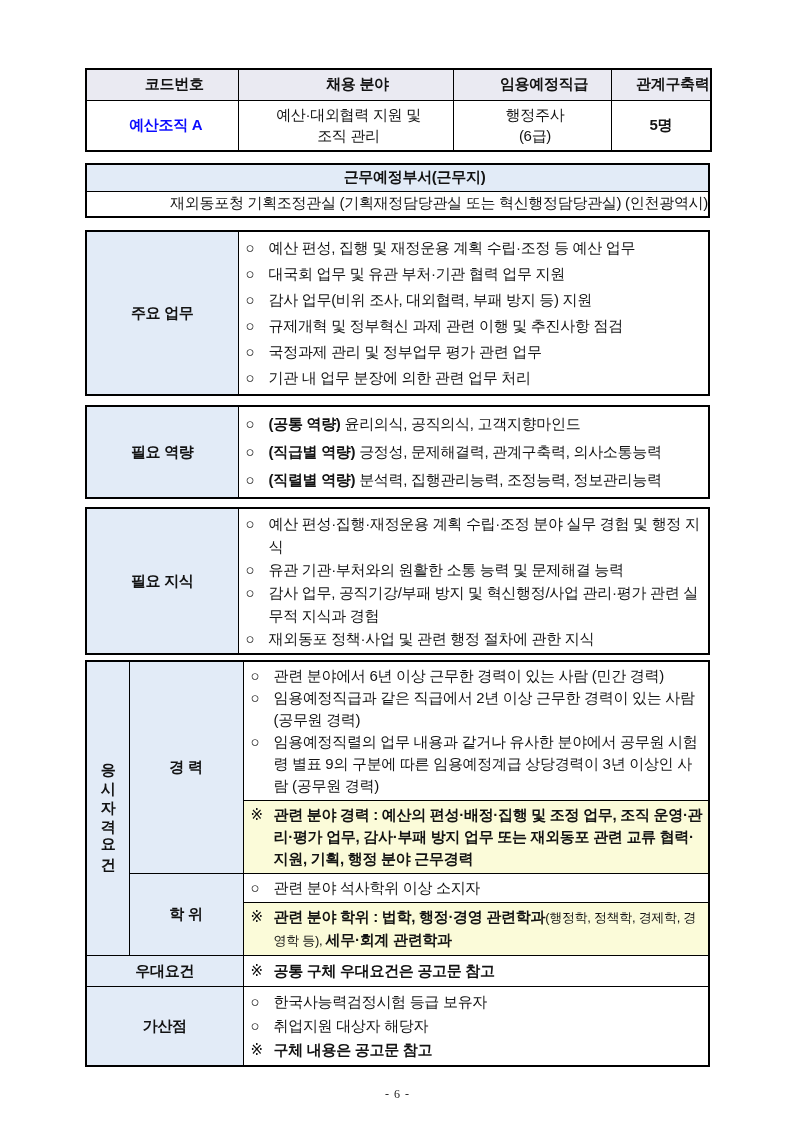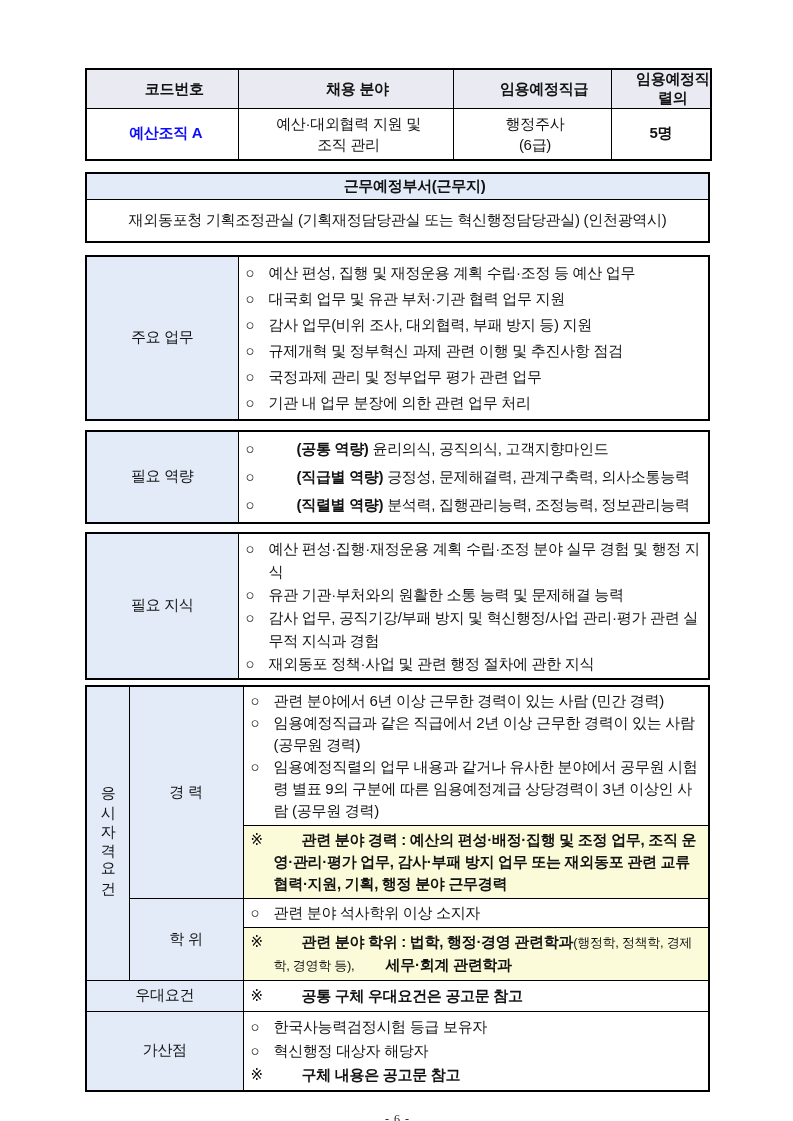--- a/index.html
+++ b/index.html
@@ -30,42 +30,42 @@
     font-size:15px;
   }
   .t1{margin-bottom:11px;}
   .t1 th{height:31px;background:var(--top-header-bg);font-weight:700;padding-left:24px;}
   .t1 td{height:51px;text-align:center;}
   .code{color:var(--code-color);font-weight:700;font-size:18px;padding-left:7px;}
   .count{font-weight:700;font-size:17px;}
   .pre{white-space:pre-line;line-height:21px;padding-left:6px;}
   .t2{margin-bottom:12px;}
   .t2 th{height:27px;background:var(--label-bg);font-weight:700;font-size:16px;text-align:center;padding-left:34px;}
-  .t2 td{height:42px;text-align:center;}
+  .t2 td{height:26px;text-align:right;}
   .t3{margin-bottom:9px;}
   .t4{margin-bottom:8px;}
   .t5{margin-bottom:5px;}
   td.label{
     background:var(--label-bg);
-    font-weight:400;font-size:16px;text-align:center;
+    font-weight:700;font-size:16px;text-align:center;
   }
   td.vlabel{
     writing-mode:vertical-lr;text-orientation:upright;
     letter-spacing:4px;padding:6px 0;
   }
   td.cell{padding:3px 5px;background:#fff;}
   td.hl{background:var(--highlight-bg);}
   .lh26 .li{line-height:26px;}
   .lh28 .li{line-height:28px;}
   .lh23 .li{line-height:23px;}
   .lh22 .li{line-height:22px;}
   .lh24 .li{line-height:24px;}
   .li{position:relative;padding-left:25px;}
   .li .mk{position:absolute;left:2px;top:0;}
-  .li .b{font-weight:700;margin-left:28px;}
+  .li .b{font-weight:700;}
   .li .sm{font-size:13px;}
   .footer{
     margin-top:20px;text-align:center;
     font-family:"Liberation Serif","DejaVu Serif",serif;
     font-size:12px;color:#222;letter-spacing:1px;
   }
 </style>
 </head>
 <body>
 
@@ -77,21 +77,21 @@
           <col style="width:152px">
           <col style="width:215px">
           <col style="width:158px">
           <col style="width:100px">
         </colgroup>
       <tbody>
         <tr>
           <th>코드번호</th>
           <th>채용 분야</th>
           <th>임용예정직급</th>
-          <th>임용예정직렬의</th>
+          <th>관계구축력</th>
         </tr>
         <tr>
           <td class="code">예산조직 A</td>
           <td class="pre">예산·대외협력 지원 및
 조직 관리</td>
           <td class="pre">행정주사
 (6급)</td>
           <td class="count">5명</td>
         </tr>
       </tbody>
@@ -198,21 +198,21 @@
         <tr>
           <td class="label" colspan="2">우대요건</td>
           <td class="cell lh24">
               <div class="li"><span class="mk">※</span><span class="b">공통 구체 우대요건은 공고문 참고</span></div>
             </td>
         </tr>
         <tr>
           <td class="label" colspan="2">가산점</td>
           <td class="cell lh24">
               <div class="li"><span class="mk">○</span><span>한국사능력검정시험 등급 보유자</span></div>
-              <div class="li"><span class="mk">○</span><span>혁신행정 대상자 해당자</span></div>
+              <div class="li"><span class="mk">○</span><span>취업지원 대상자 해당자</span></div>
               <div class="li"><span class="mk">※</span><span class="b">구체 내용은 공고문 참고</span></div>
             </td>
         </tr>
       </tbody>
     </table>
 
     <div class="footer">- 6 -</div>
   </div>
 </div>
 

